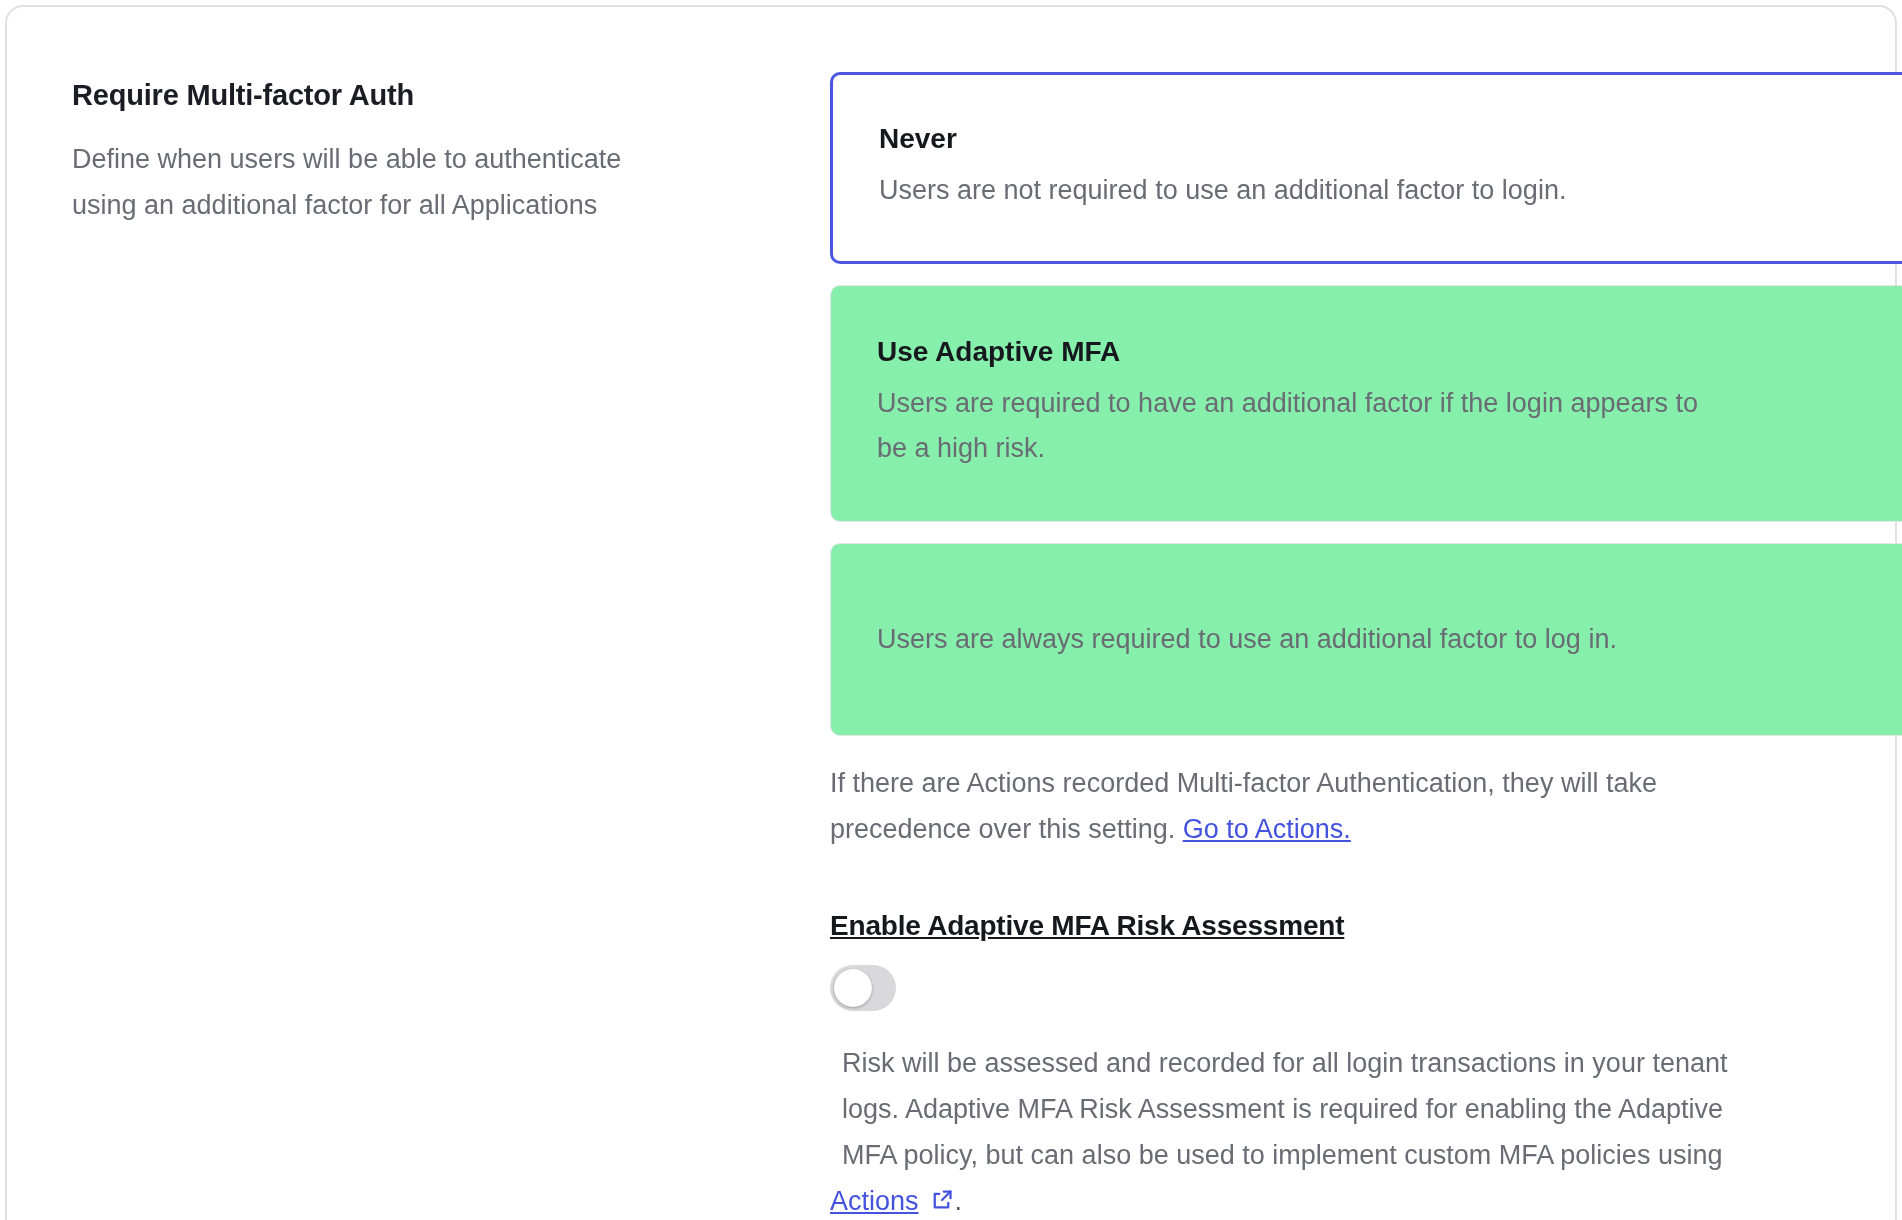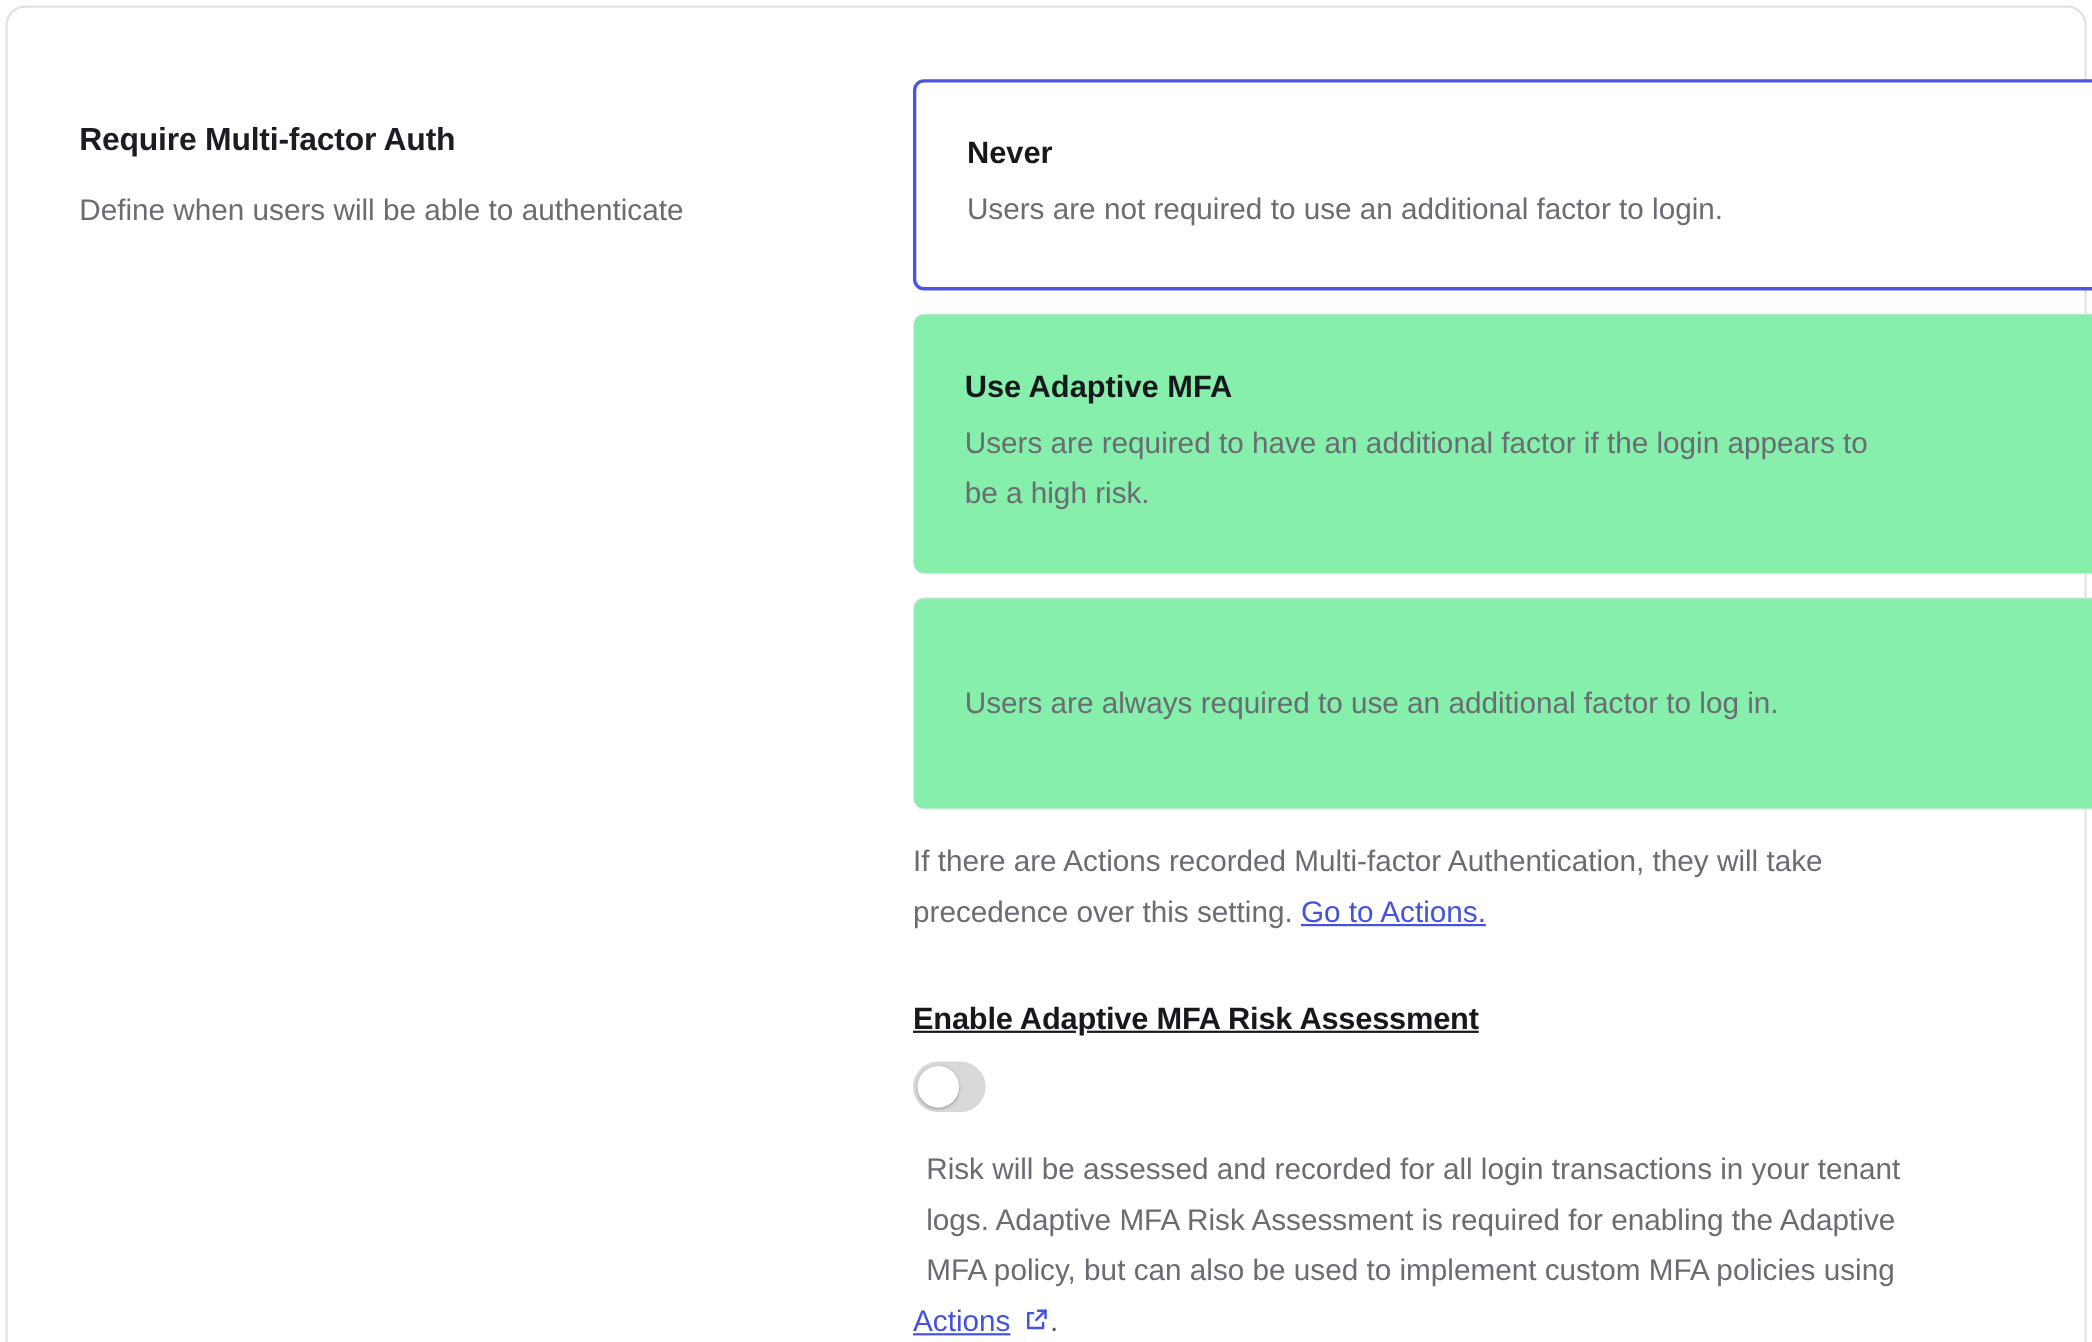--- a/index.html
+++ b/index.html
@@ -20,21 +20,20 @@
 
   
   .left-col { position: absolute; width: 730px; }
   .sec1-left { left: 65px; top: 72px; }
   .sec2-left { left: 65px; top: 903px; }
   .section-title {
     font-size: 29px;
     font-weight: 600;
     color: #1a1d23;
     letter-spacing: -0.2px;
-    margin-top: 32px;
   }
   .section-desc { margin-top: 24px; }
   .line {
     display: block;
     white-space: nowrap;
     font-size: 27px;
     line-height: 46px;
     color: #6a6c73;
   }
 
@@ -117,20 +116,21 @@
 </style>
 </head>
 <body>
 
 <div class="panel">
 
   <div class="left-col sec1-left">
     <div class="section-title">Require Multi-factor Auth</div>
     <div class="section-desc">
       <span class="line">Define when users will be able to authenticate</span>
+      <span class="line">using an additional factor for all Applications</span>
     </div>
   </div>
 
   <div class="options">
 
     <div class="option-card selected">
       <div class="option-title">Never</div>
       <div class="option-desc">
         <span class="line">Users are not required to use an additional factor to login.</span>
       </div>

